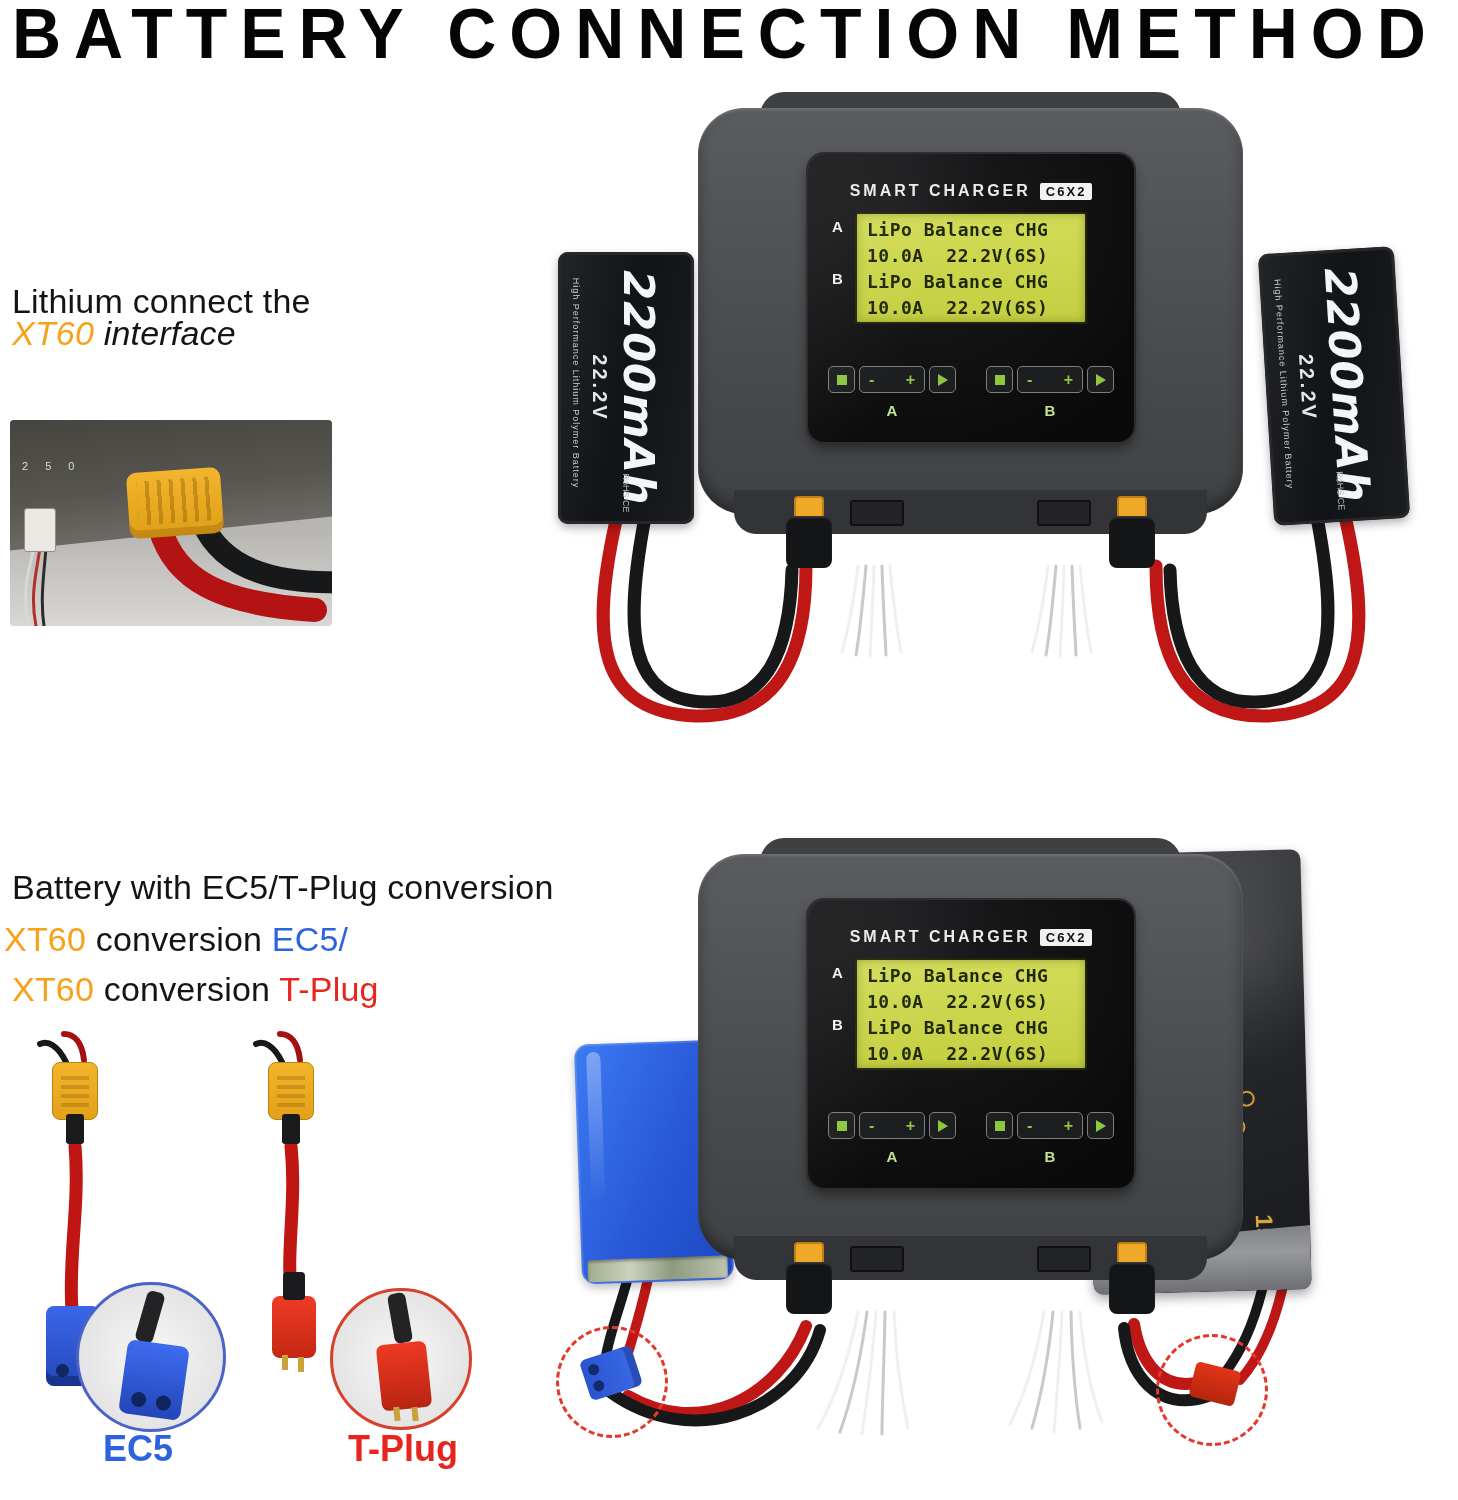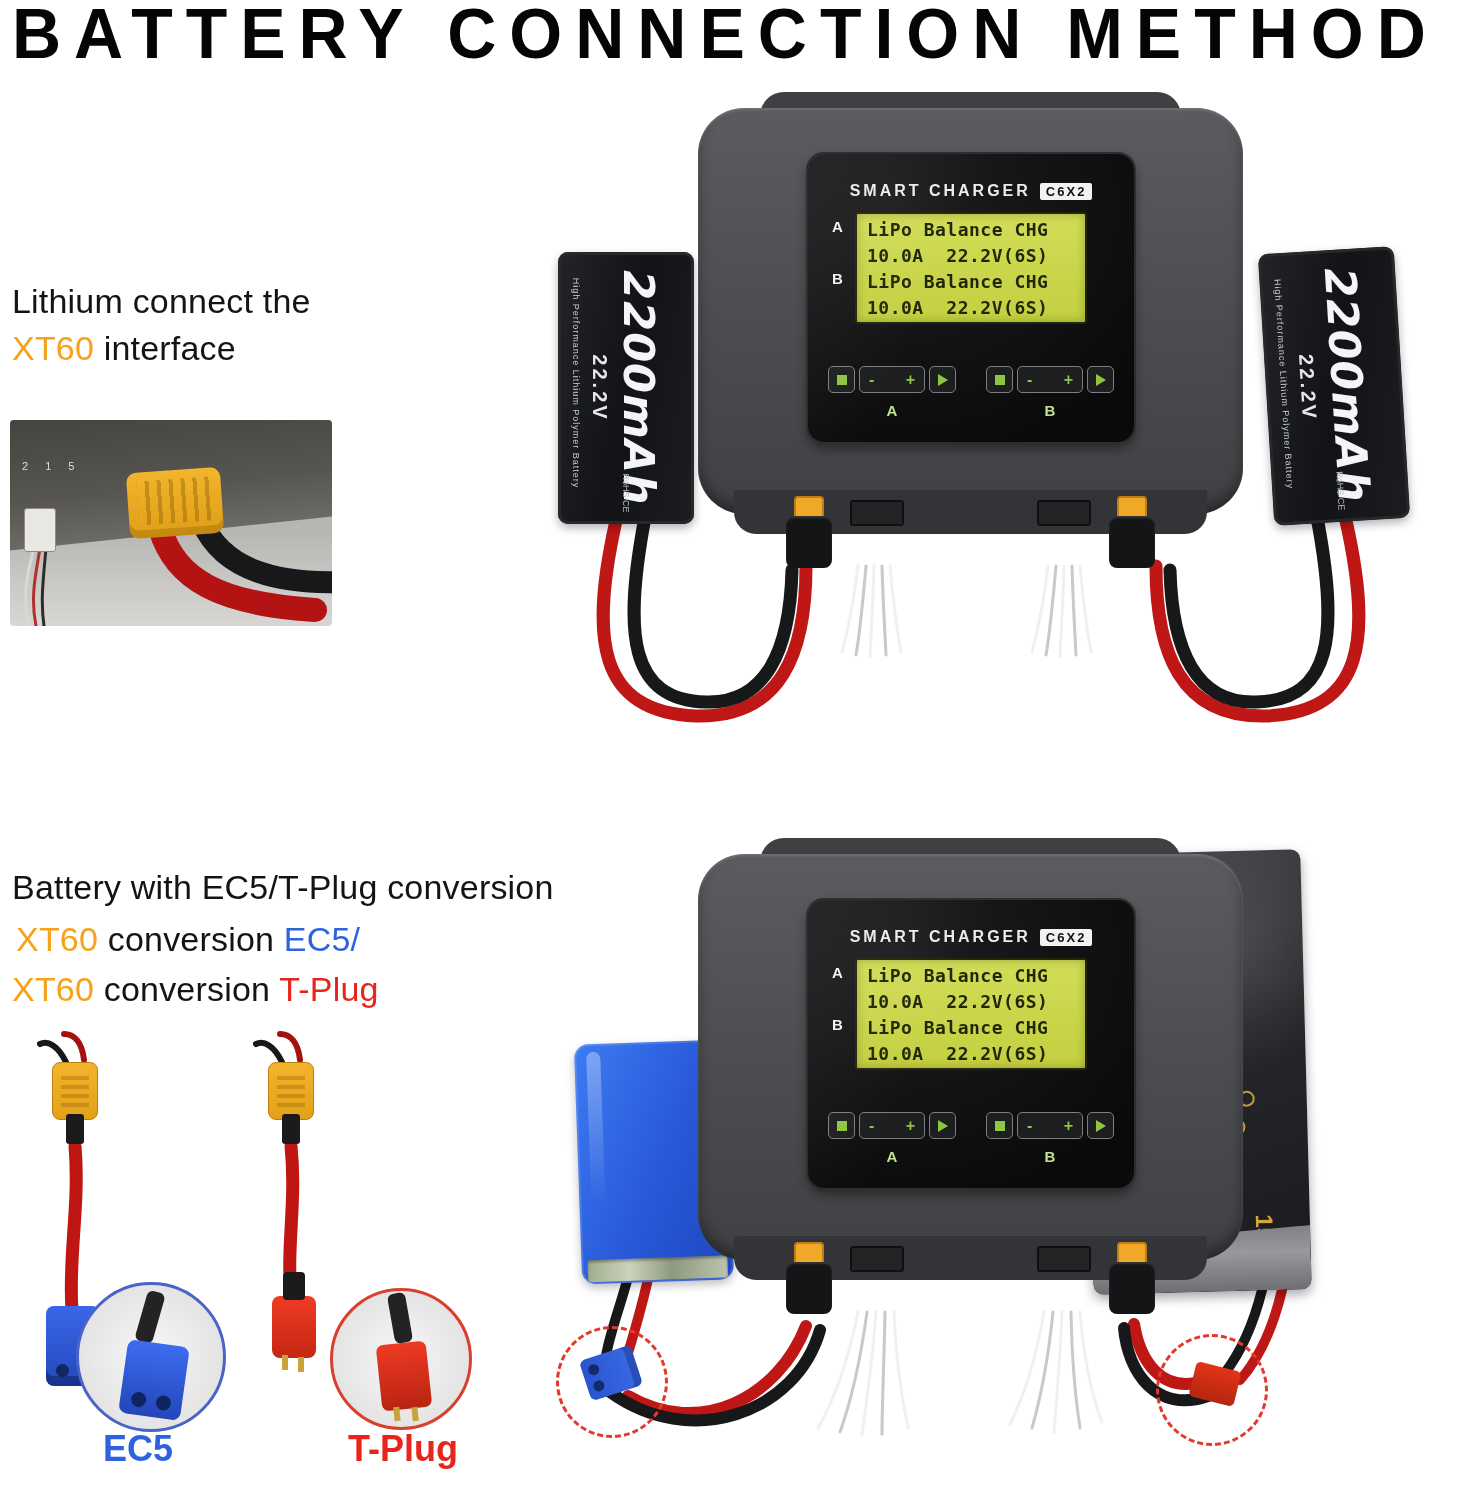--- a/index.html
+++ b/index.html
@@ -161,29 +161,29 @@
   .wires{position:absolute;left:0;top:0;pointer-events:none;}
 </style>
 </head>
 <body>
 
 <div id="canvas">
 
   <h1 class="title">BATTERY CONNECTION METHOD</h1>
 
   <div class="m-line" style="left:12px;top:282px;">Lithium connect the</div>
-  <div class="m-line" style="left:12px;top:329px;"><span class="c-orange">XT60</span><span> interface</span></div>
+  <div class="m-line" style="left:12px;top:314px;font-style:italic;"><span class="c-orange">XT60</span><span> interface</span></div>
 
   <div class="m-line" style="left:12px;top:868px;">Battery with EC5/T-Plug conversion</div>
-  <div class="m-line" style="left:16px;top:920px;"><span class="c-orange">XT60</span><span> conversion </span><span class="c-blue">EC5/</span></div>
+  <div class="m-line" style="left:4px;top:920px;"><span class="c-orange">XT60</span><span> conversion </span><span class="c-blue">EC5/</span></div>
   <div class="m-line" style="left:12px;top:970px;"><span class="c-orange">XT60</span><span> conversion </span><span class="c-red">T-Plug</span></div>
 
   <div class="photo1">
     <div class="p1-device"></div>
-    <div class="p1-labels">2 1 5</div>
+    <div class="p1-labels">2 5 0</div>
     <svg width="322" height="206" style="position:absolute;left:0;top:0;">
       <g fill="none" stroke-linecap="round">
         <path d="M150 108 C165 160 210 184 305 190" stroke="#b31312" stroke-width="24"></path>
         <path d="M192 102 C212 148 262 164 330 162" stroke="#17181a" stroke-width="22"></path>
         <path d="M24 128 C18 152 12 172 18 206" stroke="#d8d8d8" stroke-width="3"></path>
         <path d="M30 128 C26 154 20 176 26 206" stroke="#b03030" stroke-width="3"></path>
         <path d="M36 128 C34 154 30 178 34 206" stroke="#2c2c2c" stroke-width="3"></path>
       </g>
     </svg>
     <div class="p1-jst"></div>

